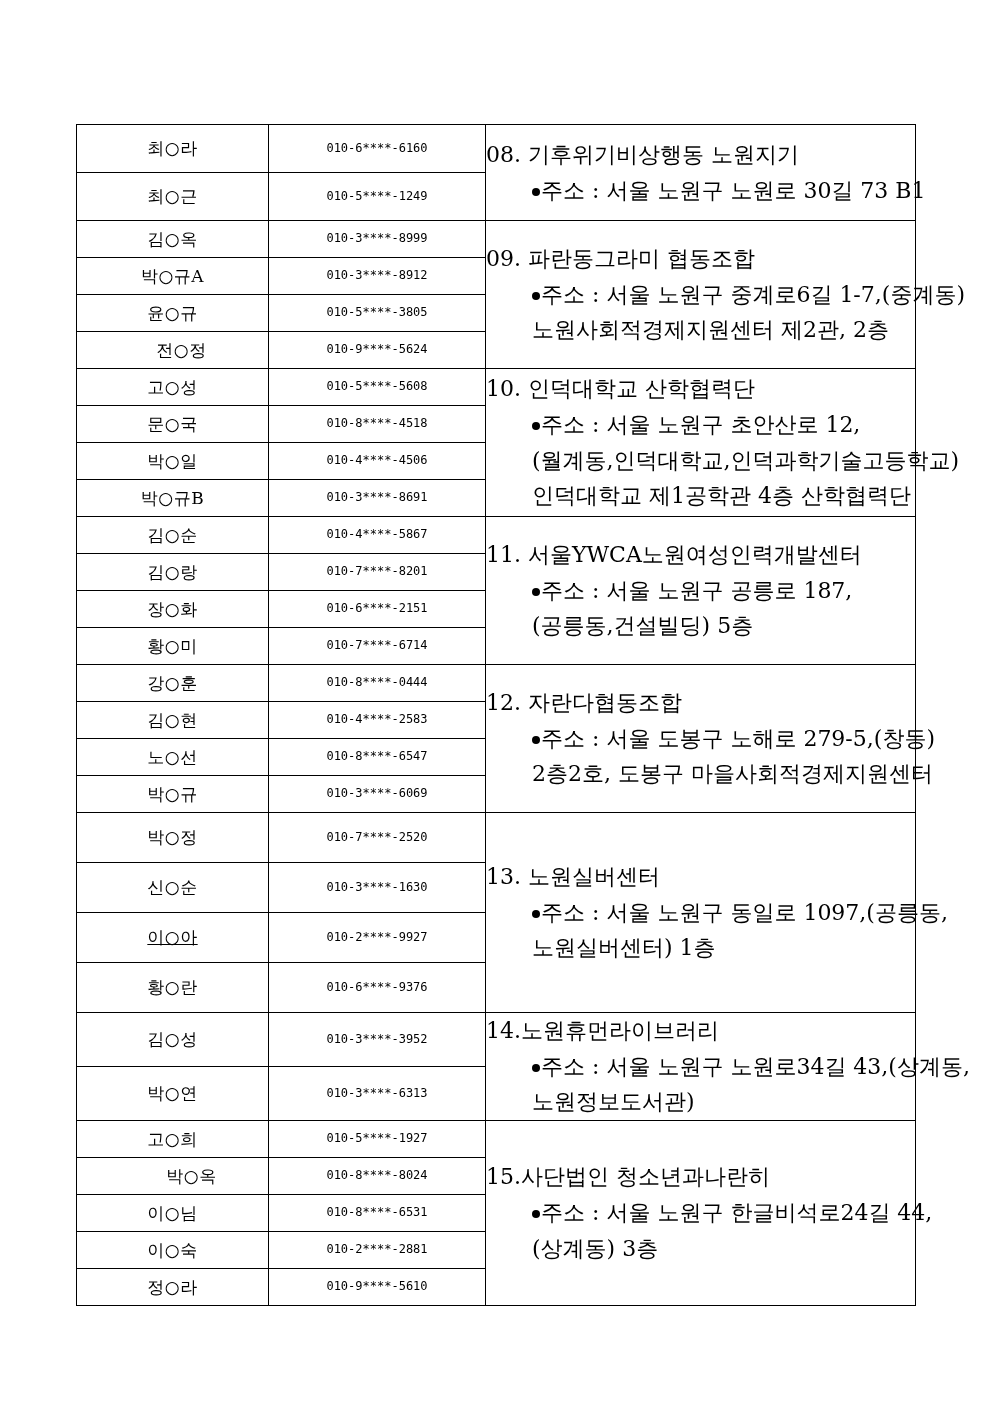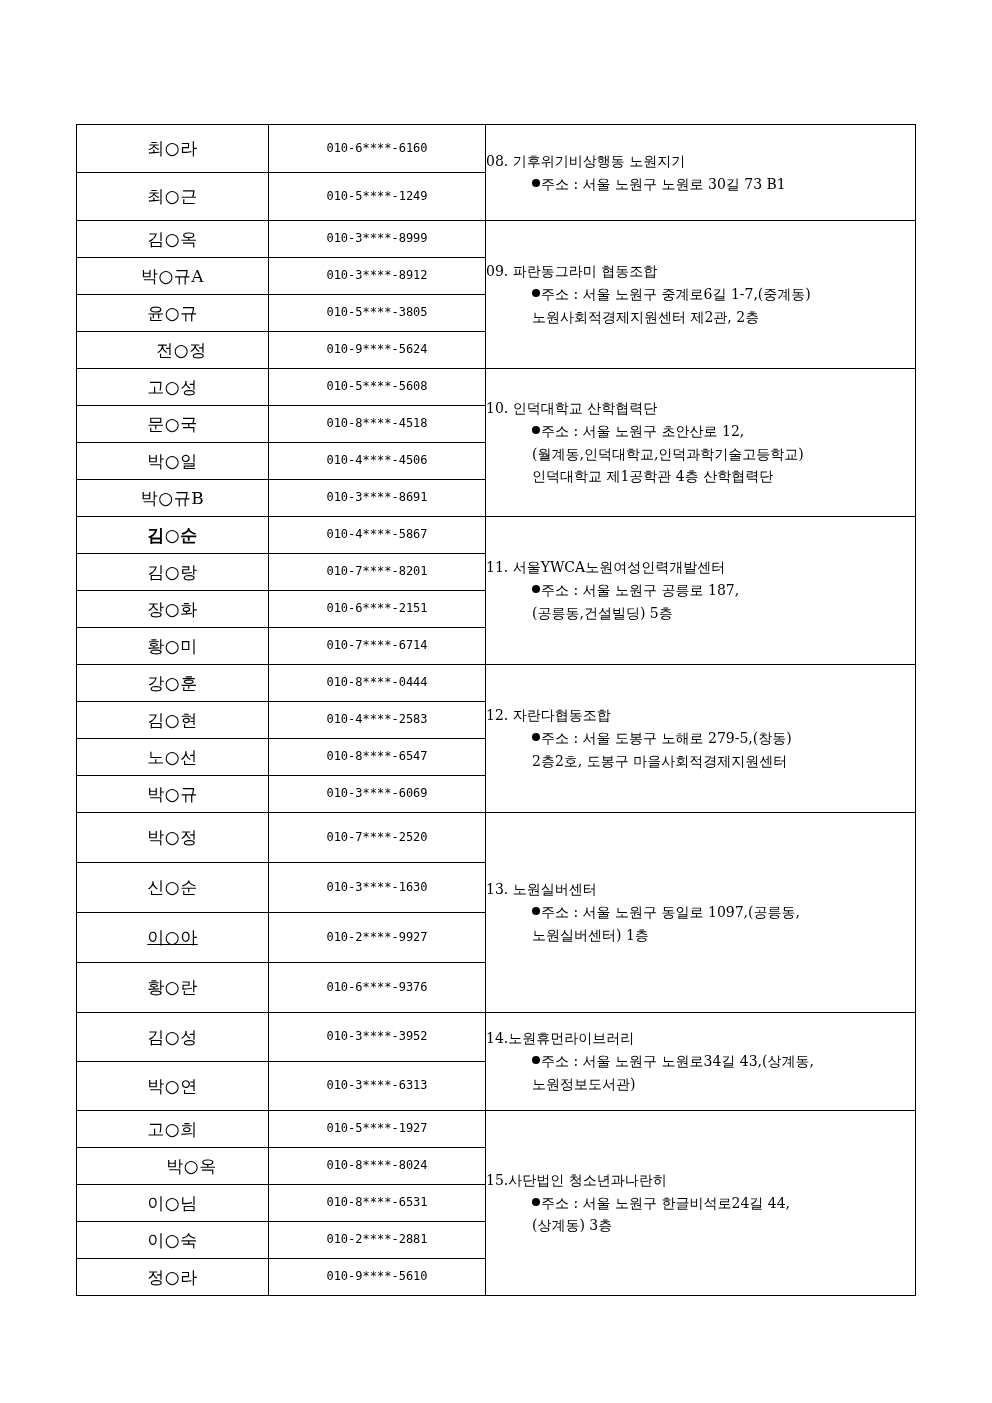--- a/index.html
+++ b/index.html
@@ -50,21 +50,21 @@
     text-align: center;
     font-family: "DejaVu Sans Mono", "Liberation Mono", monospace;
     font-size: 12px;
     letter-spacing: 0px;
     line-height: 1.1;
     white-space: nowrap;
   }
   td.org-cell {
     text-align: left;
     padding: 0 6px 0 8px;
-    font-size: 14px;
+    font-size: 22px;
     line-height: 1.62;
     vertical-align: middle;
   }
   .org-block { display: block; }
   .org-line { display: block; white-space: nowrap; margin-left: 46px; }
   .org-title { display: block; white-space: nowrap; }
   .bullet-dot {
     display: inline-block;
     width: 8px;
     height: 8px;
@@ -140,21 +140,21 @@
         </tr>
         <tr>
           <td class="name-cell" style="height: 36px;">박○일</td>
           <td class="phone-cell">010-4****-4506</td>
         </tr>
         <tr>
           <td class="name-cell" style="height: 36px;">박○규B</td>
           <td class="phone-cell">010-3****-8691</td>
         </tr>
         <tr>
-          <td class="name-cell" style="height: 36px; font-weight: bold;">김○순</td>
+          <td class="name-cell" style="height: 36px;">김○순</td>
           <td class="phone-cell">010-4****-5867</td>
           <td class="org-cell" rowspan="4">
             <div class="org-block">
               <span class="org-title">11. 서울YWCA노원여성인력개발센터</span>
               <span class="org-line"><span class="bullet-dot"></span><span>주소 : 서울 노원구 공릉로 187,</span></span>
               <span class="org-line">(공릉동,건설빌딩) 5층</span>
             </div>
           </td>
         </tr>
         <tr>

